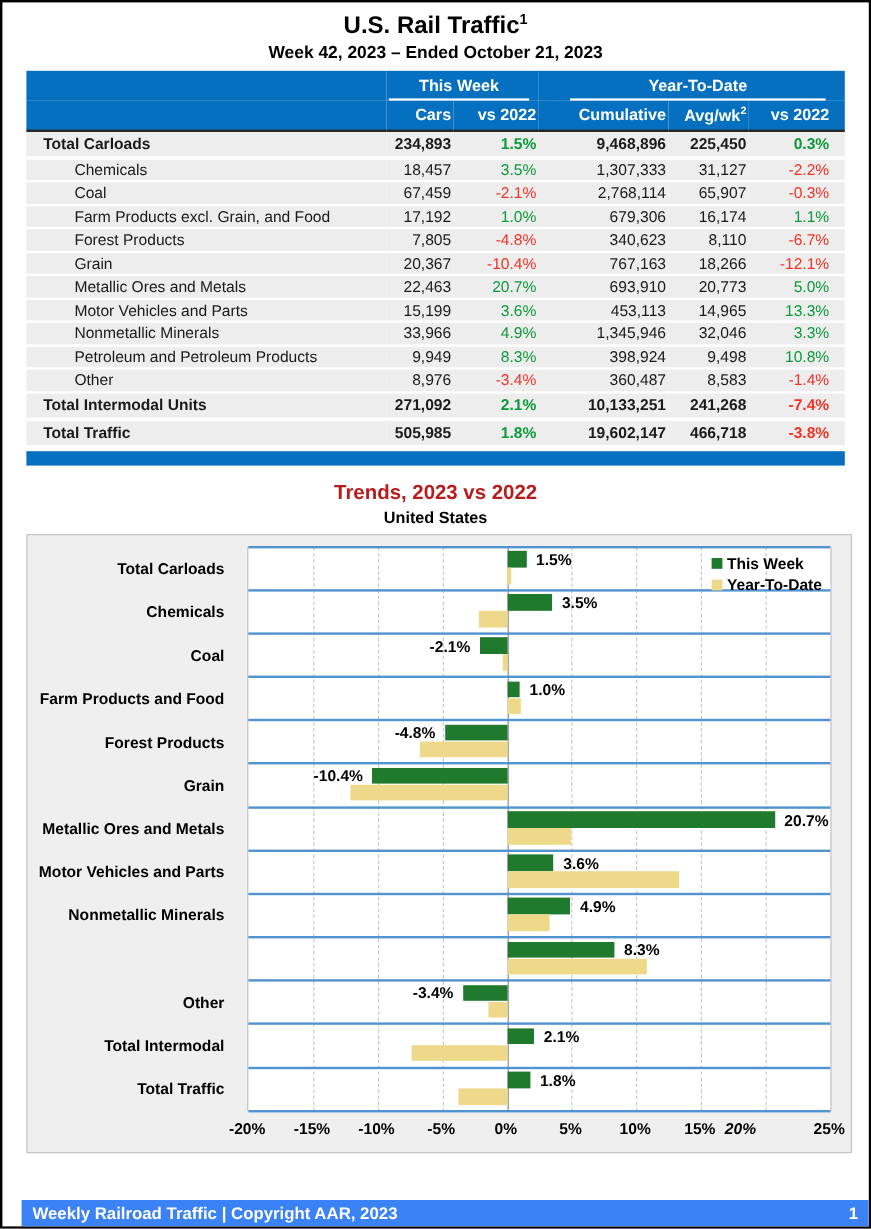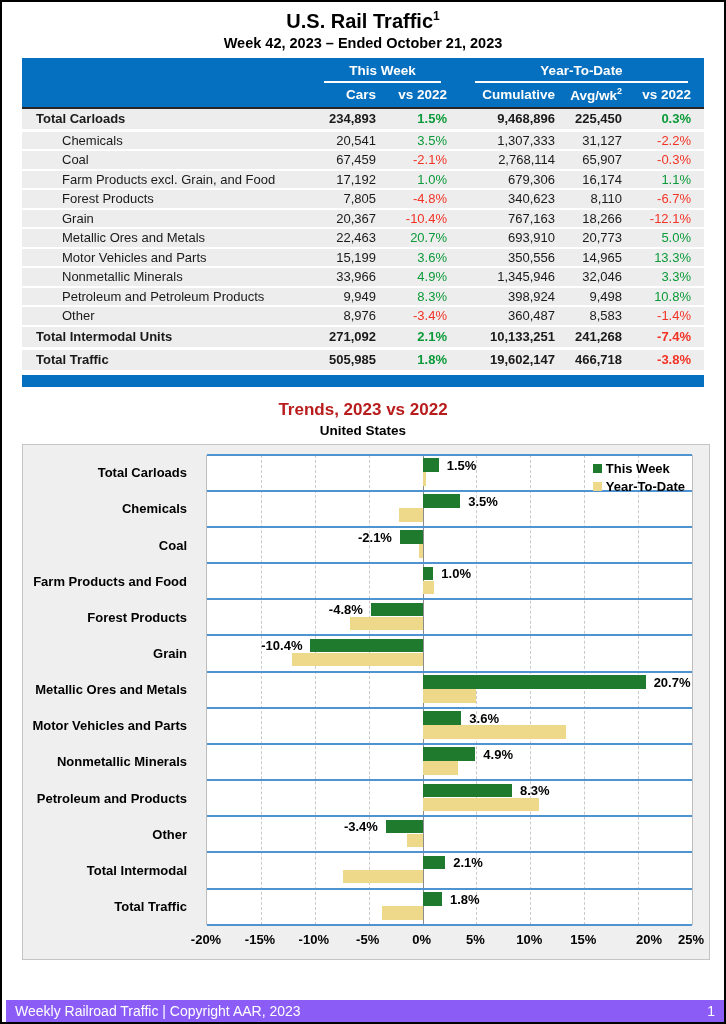--- a/index.html
+++ b/index.html
@@ -89,22 +89,22 @@
     position:absolute;transform:translateX(-50%);
     font-size:13px;font-weight:bold;color:#000;white-space:nowrap;
   }
   .legend{position:absolute;top:15px;right:24px;font-size:13px;font-weight:bold;color:#000;}
   .leg-item{display:flex;align-items:center;height:18px;}
   .sw{display:inline-block;width:9px;height:9px;margin-right:4px;}
   .sw.green{background:#1F7A2E;}
   .sw.yellow{background:#EED98A;}
   
   .footer{
-    position:absolute;left:4px;right:0;bottom:0;height:22px;
-    background:#8b5cf6;color:#fff;font-size:14px;font-weight:normal;
+    position:absolute;left:16px;right:0;bottom:0;height:22px;
+    background:#3b82f6;color:#fff;font-size:14px;font-weight:bold;
     display:flex;align-items:center;justify-content:space-between;
     padding:0 9px;box-sizing:border-box;
   }
 </style>
 </head>
 <body>
 
 <div class="page">
 
   <div class="title"><span>U.S. Rail Traffic</span><sup>1</sup></div>
@@ -142,21 +142,21 @@
         <tr class="total first">
           <td class="lbl">Total Carloads</td>
           <td class="num">234,893</td>
           <td class="num pct pos">1.5%</td>
           <td class="num">9,468,896</td>
           <td class="num">225,450</td>
           <td class="num last pct pos">0.3%</td>
         </tr>
         <tr>
           <td class="lbl ind">Chemicals</td>
-          <td class="num">20,541</td>
+          <td class="num">18,457</td>
           <td class="num pct pos">3.5%</td>
           <td class="num">1,307,333</td>
           <td class="num">31,127</td>
           <td class="num last pct neg">-2.2%</td>
         </tr>
         <tr>
           <td class="lbl ind">Coal</td>
           <td class="num">67,459</td>
           <td class="num pct neg">-2.1%</td>
           <td class="num">2,768,114</td>
@@ -192,21 +192,21 @@
           <td class="num">22,463</td>
           <td class="num pct pos">20.7%</td>
           <td class="num">693,910</td>
           <td class="num">20,773</td>
           <td class="num last pct pos">5.0%</td>
         </tr>
         <tr>
           <td class="lbl ind">Motor Vehicles and Parts</td>
           <td class="num">15,199</td>
           <td class="num pct pos">3.6%</td>
-          <td class="num">350,556</td>
+          <td class="num">453,113</td>
           <td class="num">14,965</td>
           <td class="num last pct pos">13.3%</td>
         </tr>
         <tr>
           <td class="lbl ind">Nonmetallic Minerals</td>
           <td class="num">33,966</td>
           <td class="num pct pos">4.9%</td>
           <td class="num">1,345,946</td>
           <td class="num">32,046</td>
           <td class="num last pct pos">3.3%</td>
@@ -319,35 +319,34 @@
     <div class="cats" id="cats">
         <div class="cat" style="top: 0px; height: 36.1538px;">Total Carloads</div>
         <div class="cat" style="top: 36.1538px; height: 36.1538px;">Chemicals</div>
         <div class="cat" style="top: 72.3077px; height: 36.1538px;">Coal</div>
         <div class="cat" style="top: 108.462px; height: 36.1538px;">Farm Products and Food</div>
         <div class="cat" style="top: 144.615px; height: 36.1538px;">Forest Products</div>
         <div class="cat" style="top: 180.769px; height: 36.1538px;">Grain</div>
         <div class="cat" style="top: 216.923px; height: 36.1538px;">Metallic Ores and Metals</div>
         <div class="cat" style="top: 253.077px; height: 36.1538px;">Motor Vehicles and Parts</div>
         <div class="cat" style="top: 289.231px; height: 36.1538px;">Nonmetallic Minerals</div>
-        <div class="cat" style="top: 325.385px; height: 36.1538px;">Petroleum and Products</div>
         <div class="cat" style="top: 361.538px; height: 36.1538px;">Other</div>
         <div class="cat" style="top: 397.692px; height: 36.1538px;">Total Intermodal</div>
         <div class="cat" style="top: 433.846px; height: 36.1538px;">Total Traffic</div>
       </div>
     <div class="xticks" id="xticks">
         <div class="xtick" style="left: 0px;">-20%</div>
         <div class="xtick" style="left: 54px;">-15%</div>
         <div class="xtick" style="left: 107.778px;">-10%</div>
         <div class="xtick" style="left: 161.667px;">-5%</div>
         <div class="xtick" style="left: 215.556px;">0%</div>
         <div class="xtick" style="left: 269.444px;">5%</div>
         <div class="xtick" style="left: 323.333px;">10%</div>
         <div class="xtick" style="left: 377.222px;">15%</div>
-        <div class="xtick" style="left: 443px;">20%</div>
+        <div class="xtick" style="left: 411px; font-style: italic;">20%</div>
         <div class="xtick" style="left: 485px;">25%</div>
       </div>
     <div class="legend">
       <div class="leg-item">
           <span class="sw green"></span>
           <span>This Week</span>
         </div>
       <div class="leg-item">
           <span class="sw yellow"></span>
           <span>Year-To-Date</span>

